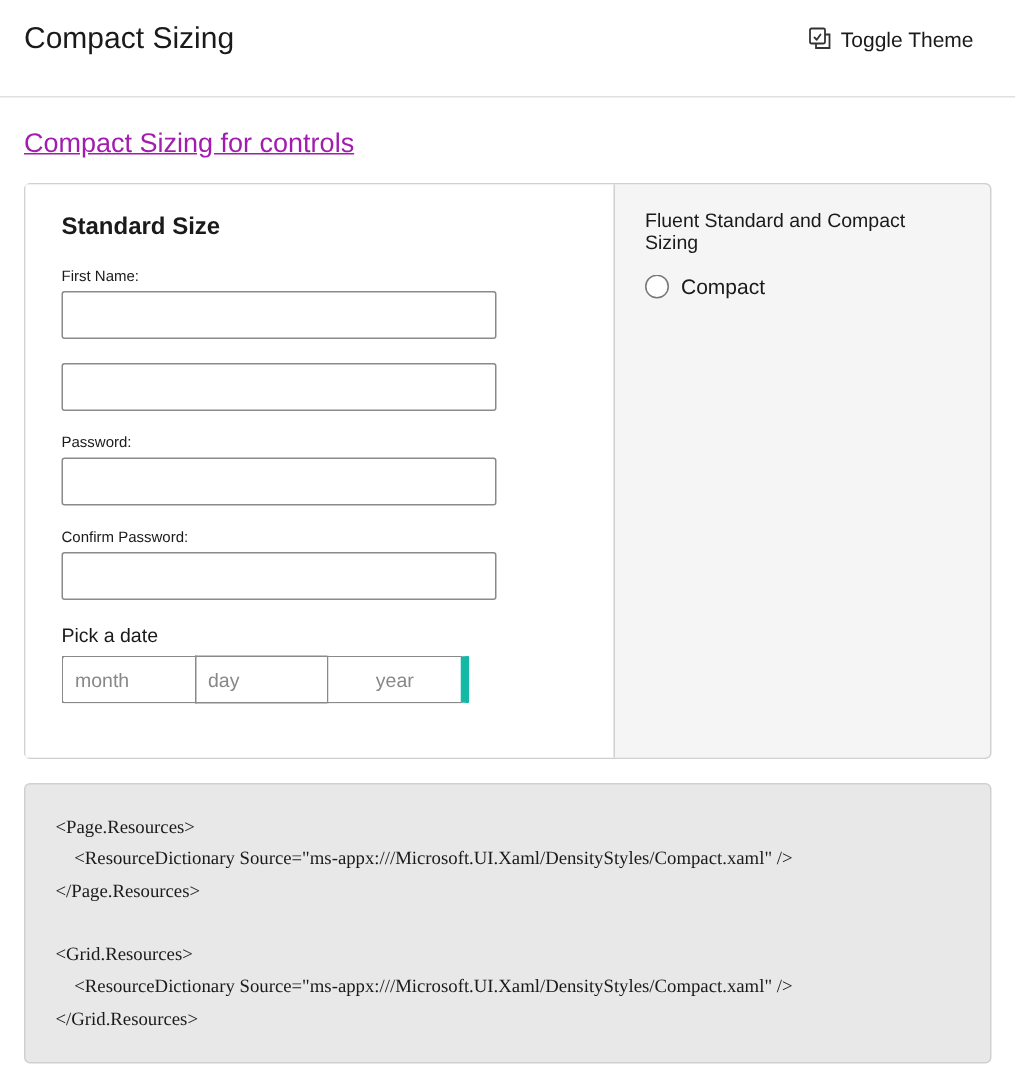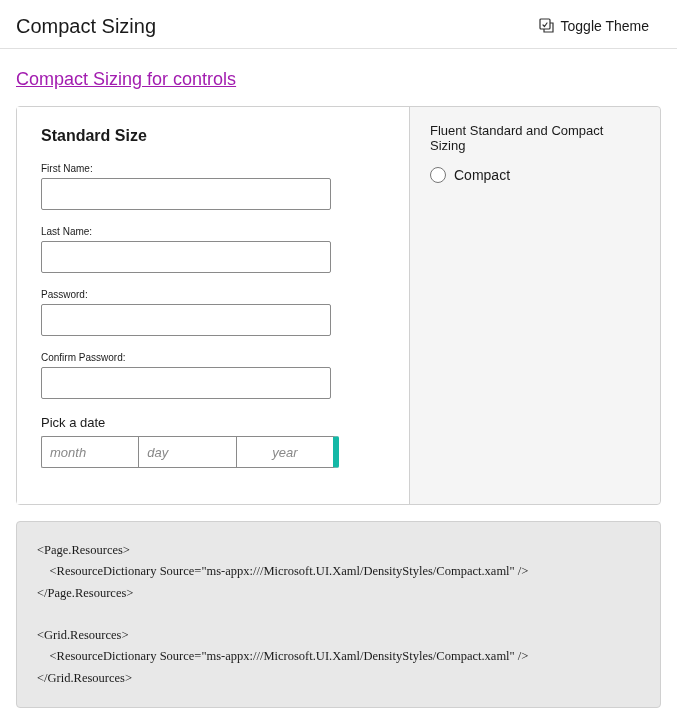--- a/index.html
+++ b/index.html
@@ -13,21 +13,21 @@
       background: #ffffff;
       color: #1a1a1a;
       width: 677px;
       min-height: 713px;
     }
 
     .header {
       display: flex;
       align-items: center;
       justify-content: space-between;
-      padding: 14px 20px 10px 16px;
+      padding: 14px 20px 26px 16px;
       border-bottom: 1px solid #e0e0e0;
     }
 
     .app-title {
       font-size: 20px;
       font-weight: 400;
       color: #1a1a1a;
     }
 
     .toggle-theme-btn {
@@ -117,22 +117,21 @@
     .date-label {
       font-size: 13px;
       color: #1a1a1a;
       margin-bottom: 6px;
       display: block;
     }
 
     .date-picker-row {
       display: flex;
       gap: 0;
-      width: 298px;
-      font-style: italic;
+      width: 272px;
     }
 
     .date-part {
       flex: 1;
       height: 32px;
       border: 1px solid #8a8a8a;
       border-right: none;
       background: #ffffff;
       padding: 4px 8px;
       font-size: 13px;
@@ -229,21 +228,20 @@
   <div class="card-container">
     <div class="form-section">
       <div class="section-title">Standard Size</div>
 
       <div class="field-group">
         <label class="field-label">First Name:</label>
         <input class="text-input" type="text" style="">
       </div>
 
       <div class="field-group">
-        <label class="field-label">Last Name:</label>
         <input class="text-input" type="text" style="">
       </div>
 
       <div class="field-group">
         <label class="field-label">Password:</label>
         <input class="password-input" type="password" style="">
       </div>
 
       <div class="field-group">
         <label class="field-label">Confirm Password:</label>

